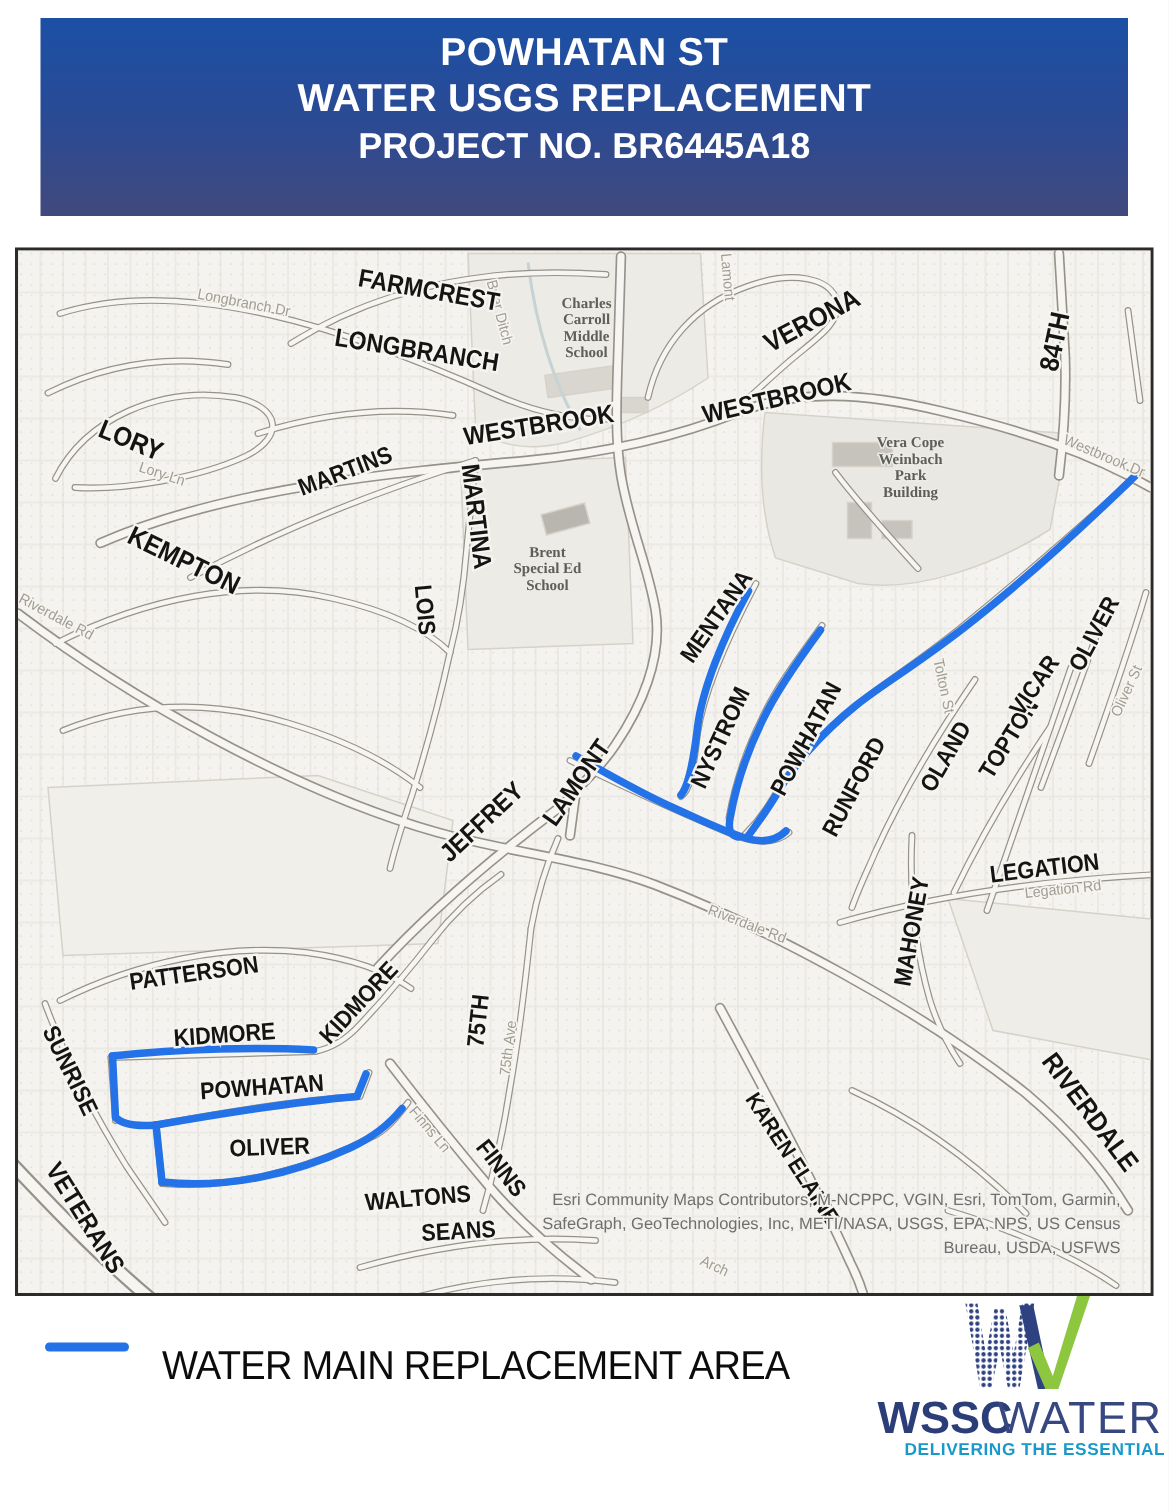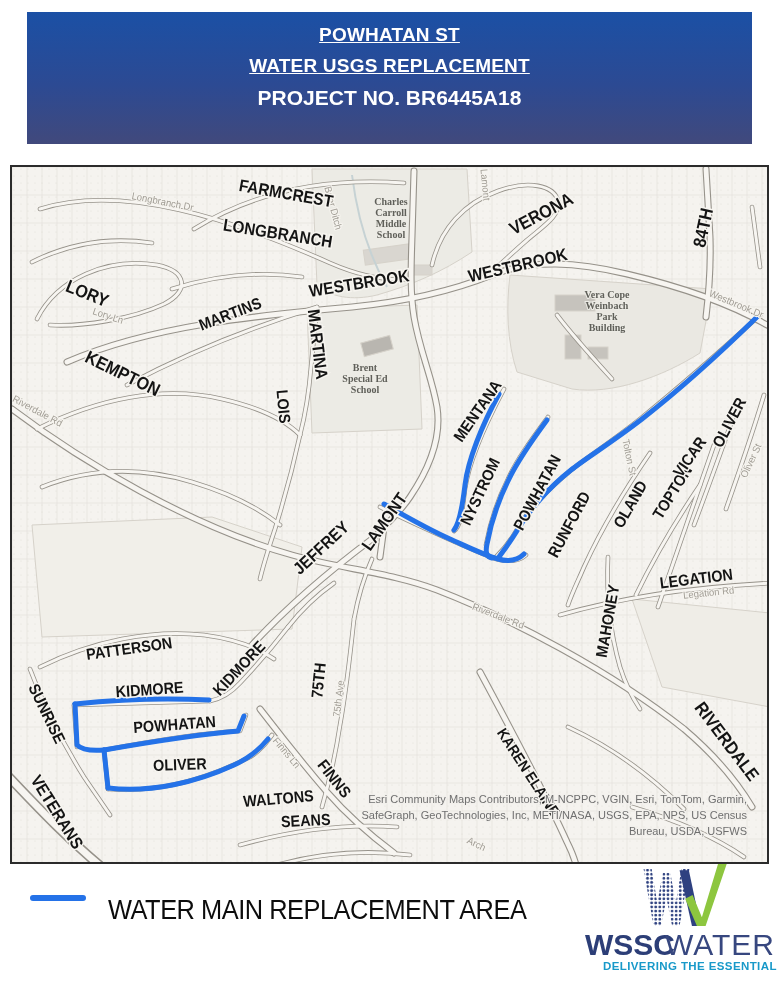--- a/index.html
+++ b/index.html
@@ -1,22 +1,22 @@
 <!DOCTYPE html>
 <html><head>
 <meta charset="utf-8">
 <style>
   html,body{margin:0;padding:0;}
   body{width:779px;height:1008px;position:relative;background:#ffffff;font-family:"Liberation Sans",sans-serif;overflow:hidden;}
 
   .header{position:absolute;left:27px;top:12px;width:725px;height:132px;
     background:linear-gradient(#1b50a5,#2c4a93 55%,#41497c);
     color:#fff;text-align:center;padding-top:7px;box-sizing:border-box;}
-  .header .h-line{font-weight:bold;font-size:19px;line-height:31px;letter-spacing:0.2px;text-decoration:underline;}
-  .header .h-proj{font-weight:bold;font-size:21px;line-height:30px;margin-top:2px;}
+  .header .h-line{font-weight:bold;font-size:26px;line-height:31px;letter-spacing:0.2px;}
+  .header .h-proj{font-weight:bold;font-size:24px;line-height:30px;margin-top:2px;}
 
   .mapwrap{position:absolute;left:10px;top:165px;width:755px;height:695px;border:2px solid #2b2b2b;background:#f5f3ef;}
   #map-svg{display:block;}
 
   .rdC{fill:none;stroke:#96928a;stroke-linecap:round;stroke-linejoin:round;}
   .rdF{fill:none;stroke:#f7f5f1;stroke-linecap:round;stroke-linejoin:round;}
   .wml{fill:none;stroke-linecap:round;stroke-linejoin:round;}
 
   .lblM{font-family:"Liberation Sans",sans-serif;font-weight:bold;fill:#141414;
         stroke:#f6f4ef;stroke-width:3.2px;paint-order:stroke;text-anchor:middle;}

